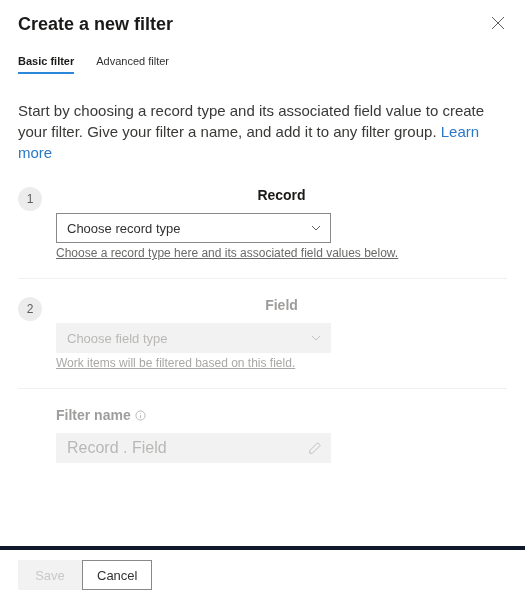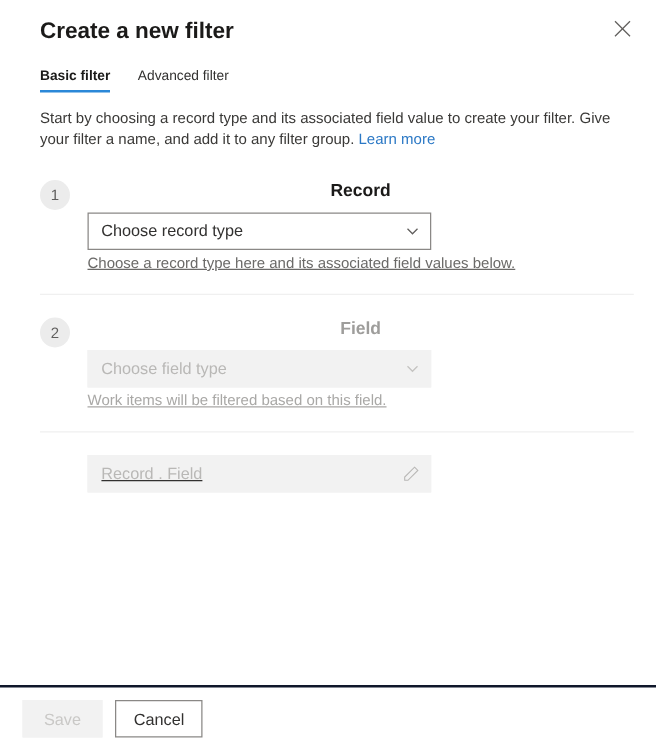--- a/index.html
+++ b/index.html
@@ -6,36 +6,36 @@
   body {
     font-family: "Segoe UI", -apple-system, BlinkMacSystemFont, sans-serif;
     font-size: 13px;
     color: #323130;
     background: #fff;
     width: 525px;
     height: 600px;
     overflow: hidden;
     position: relative;
   }
-  .dialog { padding: 14px 18px 0 32px; }
+  .dialog { padding: 14px 18px 0 18px; }
   .header-row { display: flex; align-items: flex-start; justify-content: space-between; }
   .title { font-size: 18px; font-weight: 600; color: #1b1a19; }
   .close-btn { background: none; border: none; cursor: pointer; padding: 2px; color: #605e5c; line-height: 1; }
   .close-btn svg { width: 14px; height: 14px; display:block; }
   .tabs { display: flex; gap: 22px; margin-top: 20px; border-bottom: 1px solid #fff; }
   .tab {
     background: none; border: none; font: inherit; padding: 0 0 6px 0;
     cursor: pointer; font-size: 11px; color: #323130; position: relative;
   }
   .tab.active { font-weight: 600; color: #1b1a19; }
   .tab.active::after {
     content: ""; position: absolute; left: 0; right: 0; bottom: -1px;
     height: 2px; background: #2b88d8;
   }
-  .intro { margin-top: 12px; font-size: 12px; color: #3a3937; line-height: 1.4; }
+  .intro { margin-top: 26px; font-size: 15px; color: #3a3937; line-height: 1.4; }
   .intro a { color: #2b78c5; text-decoration: none; }
   .step-list { margin-top: 24px; }
   .step { display: flex; gap: 14px; padding-bottom: 18px; }
   .step.divided { border-bottom: 1px solid #f0f0f0; margin-bottom: 18px; }
   .badge {
     width: 24px; height: 24px; border-radius: 50%; background: #ececec;
     color: #5f5e5d; font-size: 12px; display: flex;
     align-items: center; justify-content: center; flex-shrink: 0; margin-top: 0;
   }
   .badge-spacer { width: 24px; flex-shrink: 0; }
@@ -57,29 +57,29 @@
   }
   .combo .chev svg { width: 12px; height: 12px; display: block; }
   .combo.disabled .chev { color: #c4c3c1; }
   .combo .chev { color: #605e5c; }
   .text-input-wrap {
     width: 275px; height: 30px; background: #f2f2f2; border: 1px solid #f2f2f2;
     display: flex; align-items: center; padding: 0 8px 0 10px;
   }
   .text-input {
     flex: 1; border: none; background: transparent; font: inherit;
-    font-size: 13px; color: #323130; outline: none; text-decoration: underline;
+    font-size: 16px; color: #323130; outline: none;
   }
   .text-input::placeholder { color: #b9b8b6; }
   .edit-icon { color: #b9b8b6; display:flex; }
   .edit-icon svg { width: 14px; height: 14px; }
   .section { margin-top: 10px; }
   .footer {
     position: absolute; left: 0; right: 0; bottom: 0;
-    border-top: 2px solid #0f172a; padding: 10px 18px; display: flex; gap: 10px;
+    border-top: 4px solid #0f172a; padding: 10px 18px; display: flex; 
     background: #fff;
   }
   .btn {
     min-width: 64px; height: 30px; padding: 0 14px; font: inherit;
     font-size: 13px; border: 1px solid #8a8886; background: #fff;
     cursor: pointer; color: #323130;
   }
   .btn.primary-disabled {
     background: #f2f2f2; border-color: #f2f2f2; color: #c9c8c6; cursor: default;
   }
@@ -139,20 +139,30 @@
               </svg>
           </span>
         </div>
         <div class="helper disabled">Work items will be filtered based on this field.</div>
       </div>
     </div>
 
     <div class="step">
       <div class="badge-spacer"></div>
       <div class="step-body">
+        <div class="step-label disabled label-with-icon">
+          <span>Filter name</span>
+          <span class="info-icon">
+            <svg viewBox="0 0 12 12" fill="none" stroke="currentColor" stroke-width="1">
+              <circle cx="6" cy="6" r="5"></circle>
+                <line x1="6" y1="5.5" x2="6" y2="9"></line>
+                <circle cx="6" cy="3.5" r="0.5" fill="currentColor" stroke="none"></circle>
+            </svg>
+          </span>
+        </div>
         <div class="text-input-wrap">
           <input class="text-input" type="text" disabled="" placeholder="Record . Field" style="">
           <span class="edit-icon">
             <svg viewBox="0 0 16 16" fill="none" stroke="currentColor" stroke-width="1">
               <path d="M11 2 L14 5 L5 14 L2 14 L2 11 Z"></path>
             </svg>
           </span>
         </div>
 
       </div>

